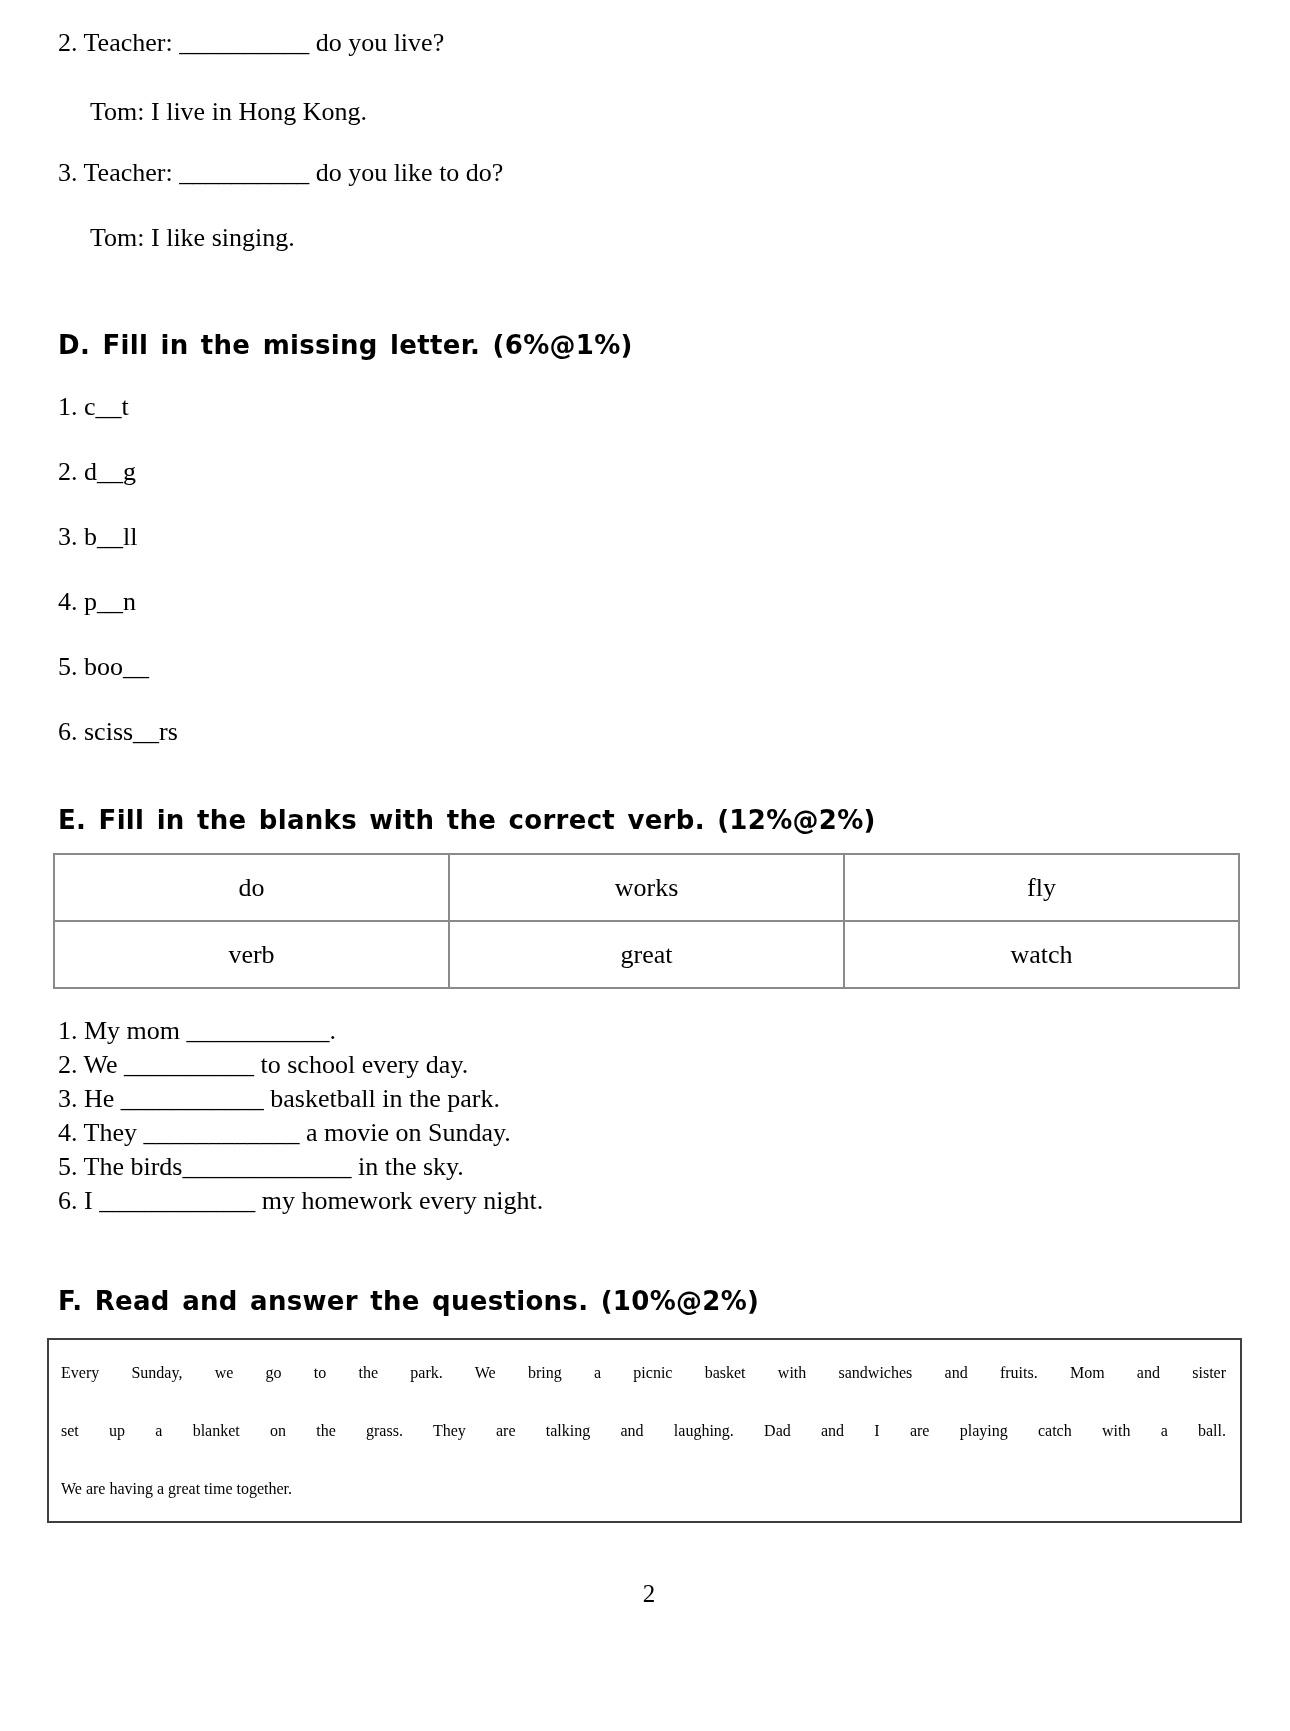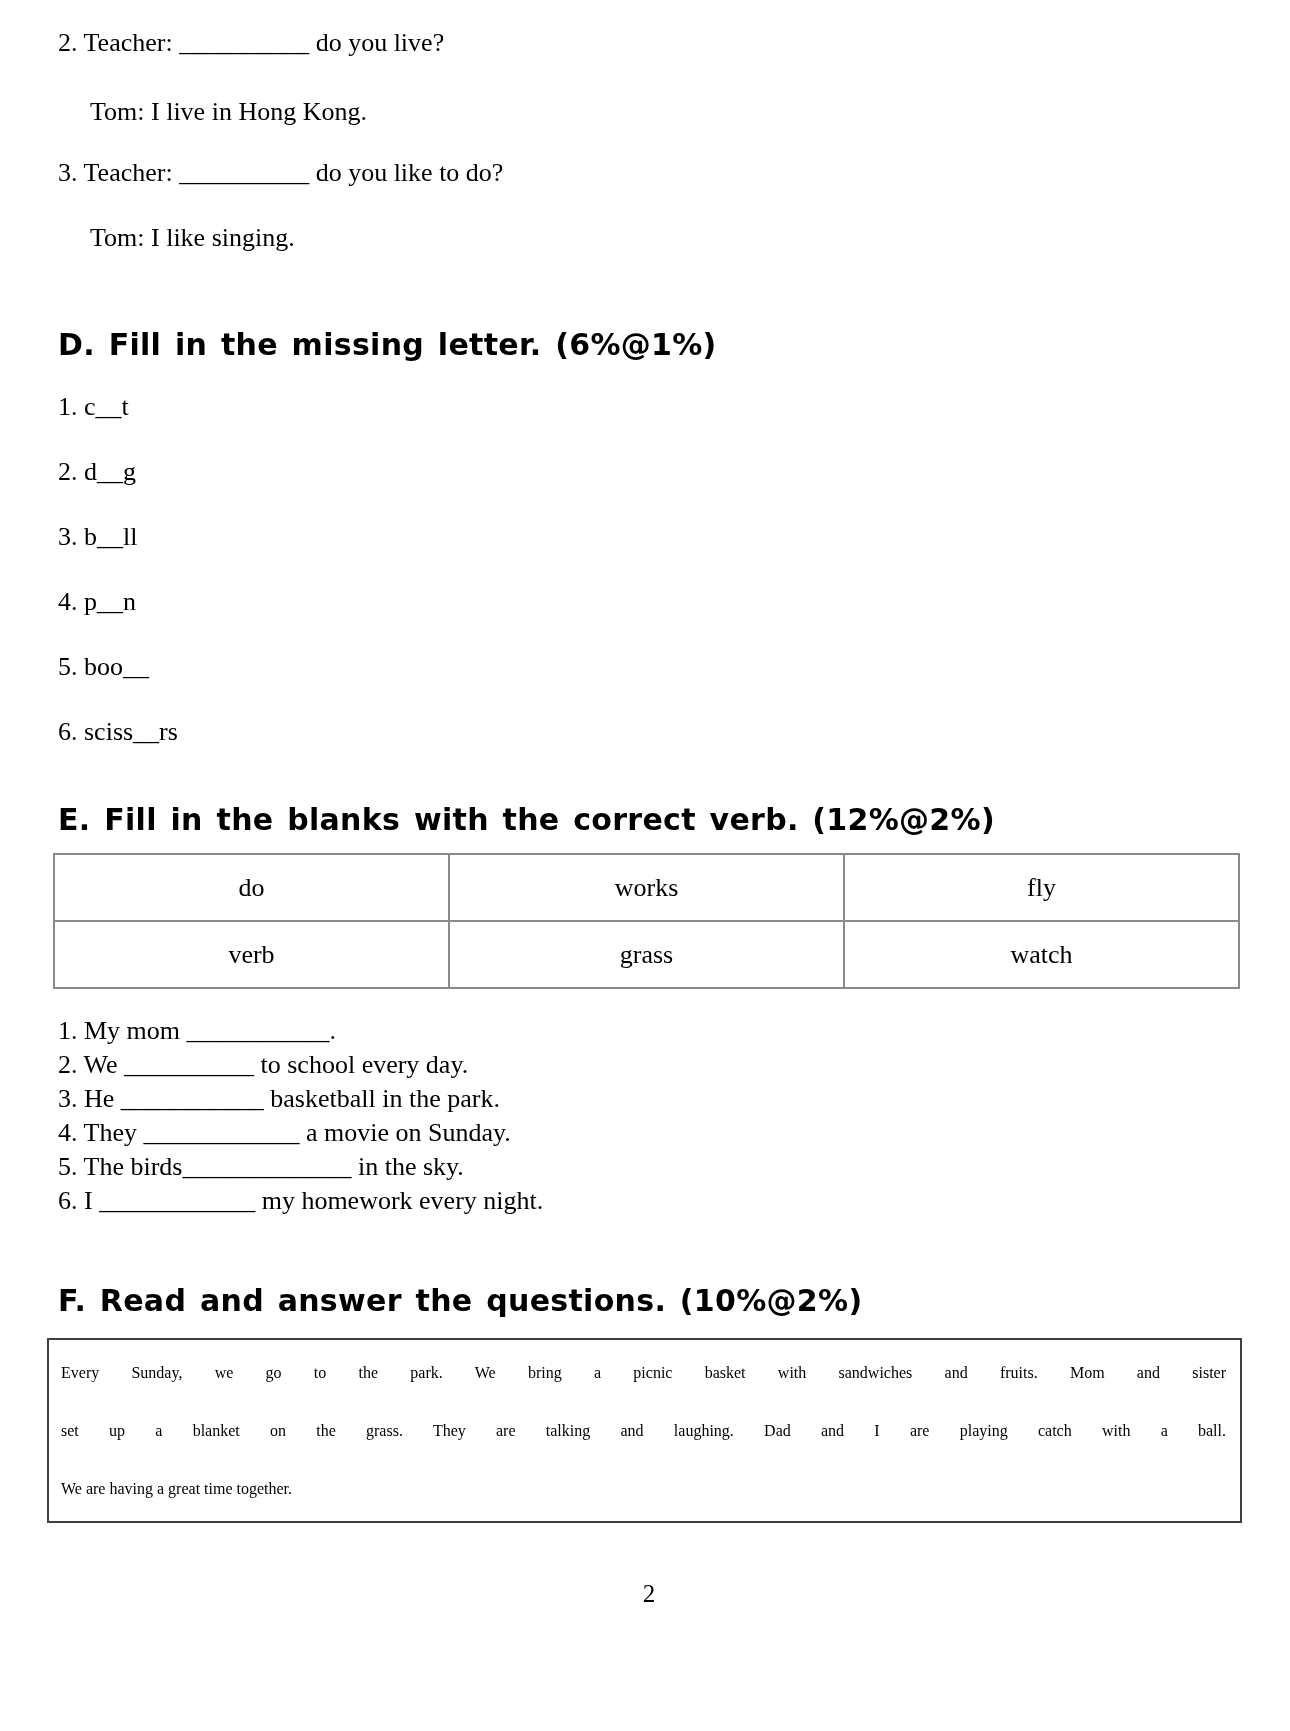--- a/index.html
+++ b/index.html
@@ -20,21 +20,21 @@
     margin:0;
     white-space:pre;
   }
   .indent{margin-left:32px;}
   .mt35{margin-top:35px;}
   .mt27{margin-top:27px;}
   .mt31{margin-top:31px;}
   .heading{
     font-family:"DejaVu Sans", sans-serif;
     font-weight:700;
-    font-size:30px;
+    font-size:26px;
     line-height:40px;
     margin:0;
     letter-spacing:0.3px;
     word-spacing:3px;
     white-space:pre;
   }
   .h-d{margin-top:70px;}
   .h-e{margin-top:51px;}
   .h-f{margin-top:63px;}
   .d-item-first{margin-top:25px;}
@@ -105,21 +105,21 @@
 
   <table class="wordbank">
     <tbody>
       <tr>
         <td>do</td>
         <td>works</td>
         <td>fly</td>
       </tr>
       <tr>
         <td>verb</td>
-        <td>grass</td>
+        <td>great</td>
         <td>watch</td>
       </tr>
     </tbody>
   </table>
 
   <p class="bodyline e-item-first">1. My mom ___________.</p>
   <p class="bodyline e-item">2. We __________ to school every day.</p>
   <p class="bodyline e-item">3. He ___________ basketball in the park.</p>
   <p class="bodyline e-item">4. They ____________ a movie on Sunday.</p>
   <p class="bodyline e-item">5. The birds_____________ in the sky.</p>

